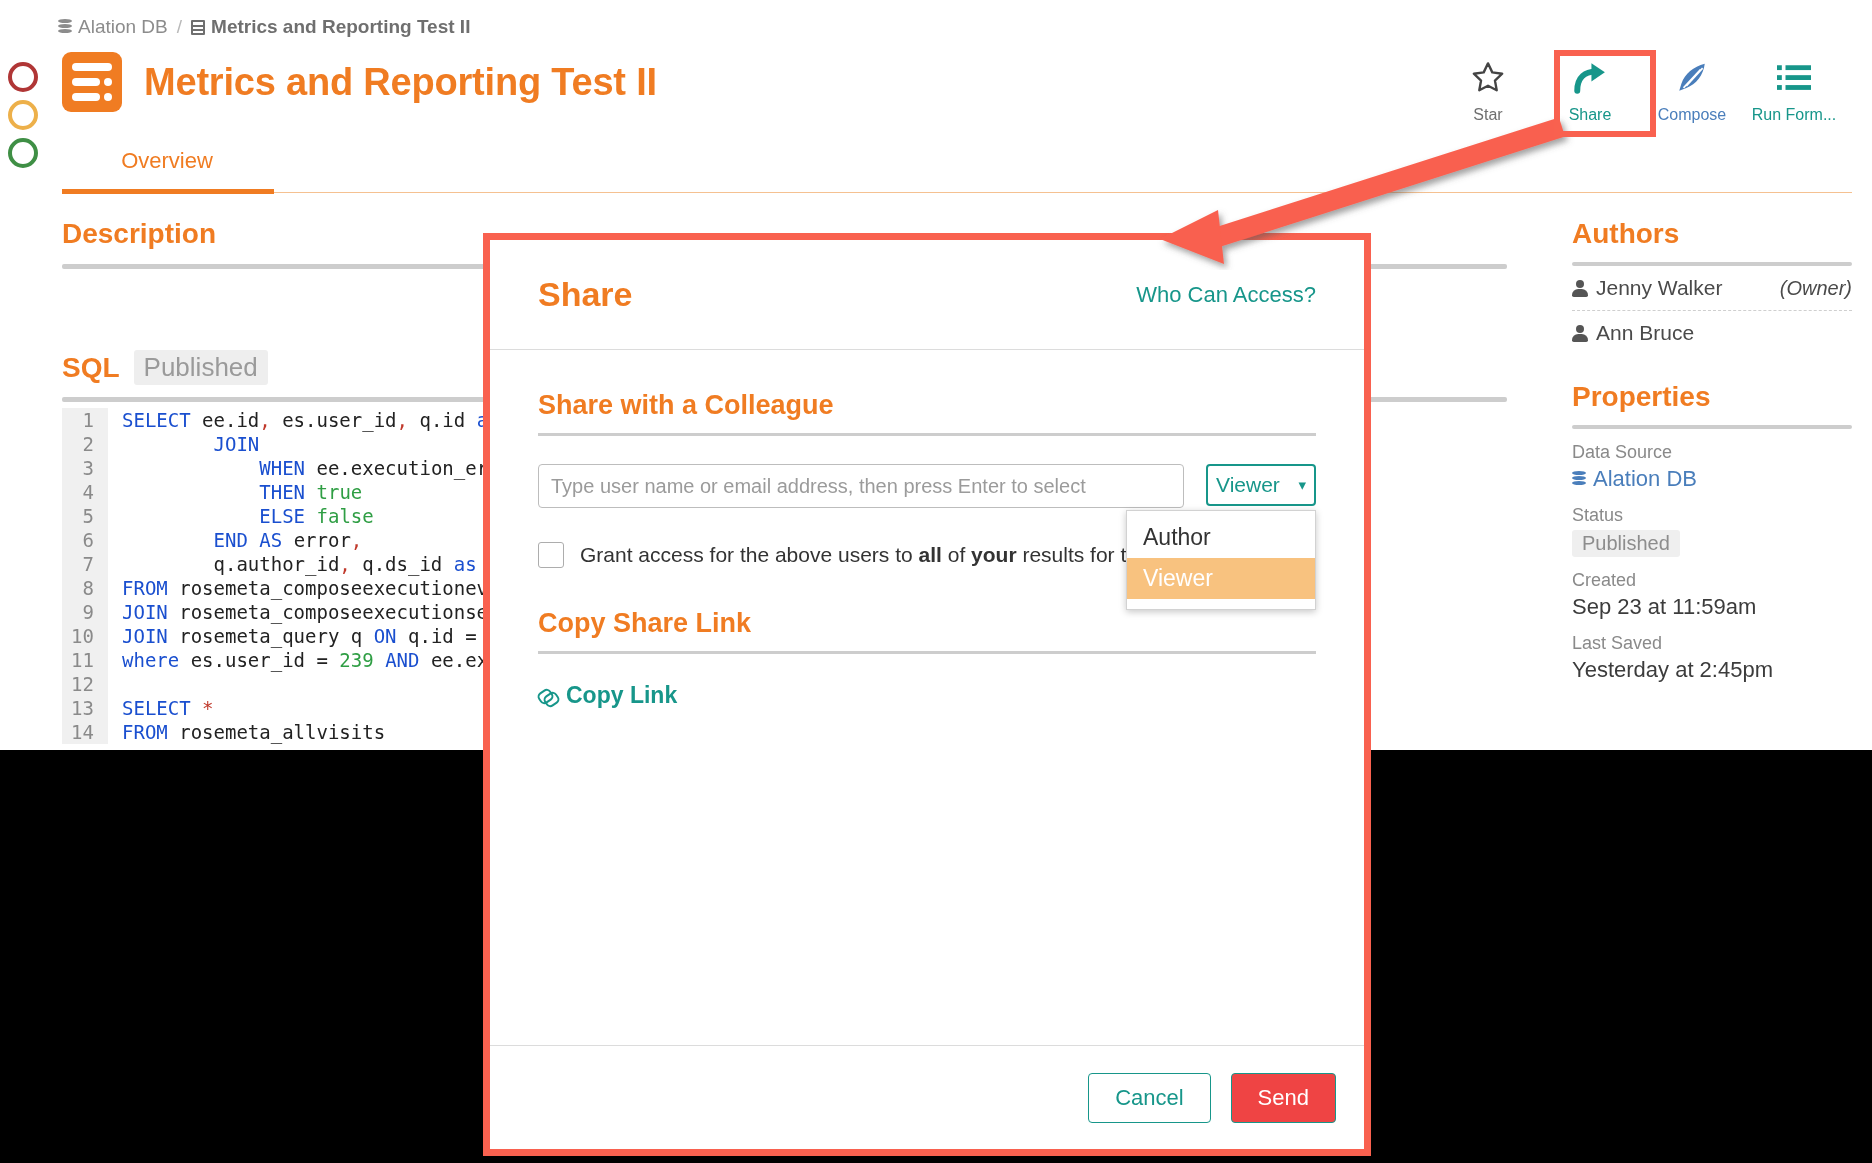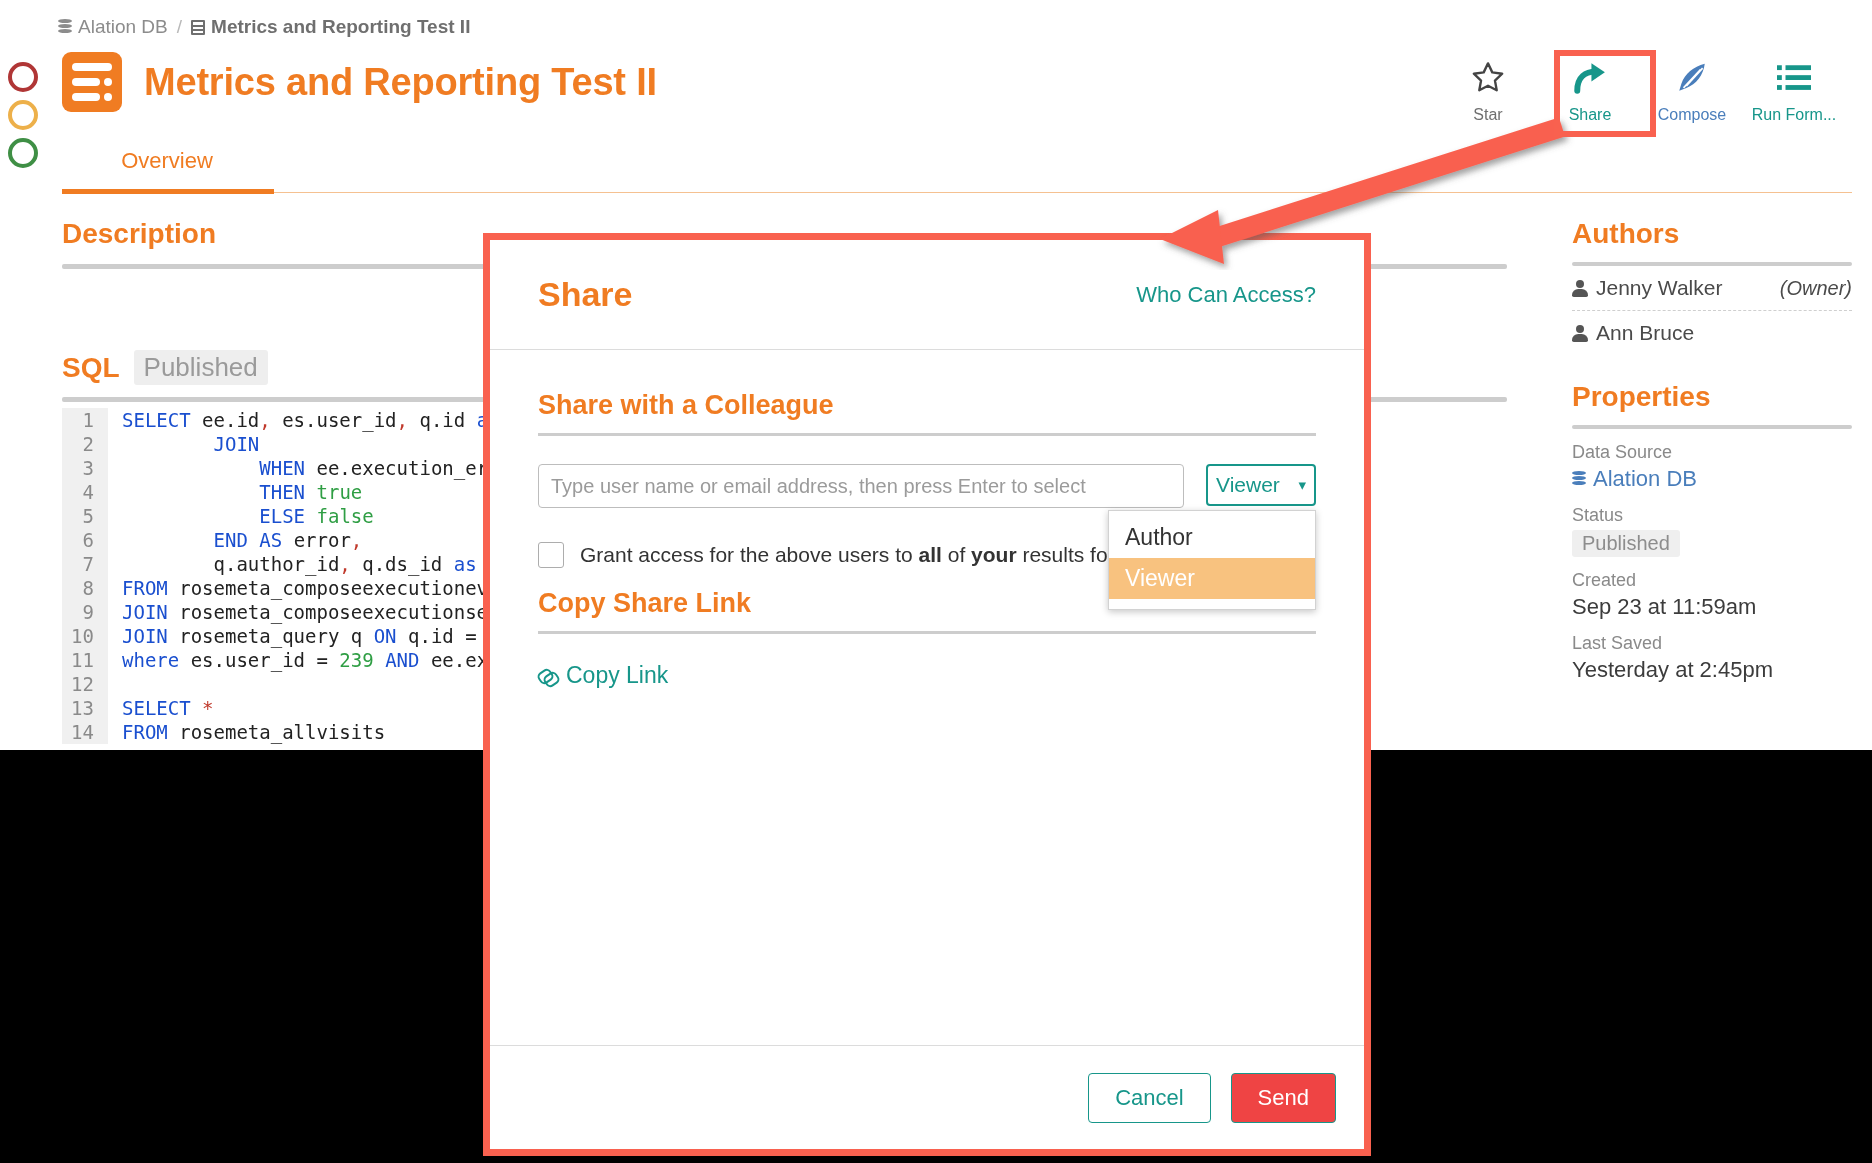--- a/index.html
+++ b/index.html
@@ -119,31 +119,31 @@
 
   .share-row { display:flex; gap:22px; margin-top:28px; align-items:flex-start; }
   .user-input { flex:1; height:44px; border:1px solid #bdbdbd; border-radius:4px; padding:0 12px;
                 font-size:20px; color:#333; font-family:"Liberation Sans", sans-serif; background:#fff; }
   .user-input::placeholder { color:#9b9b9b; }
   .role-select { width:110px; height:42px; border:2px solid #17968a; border-radius:4px; background:#fff;
                  color:#17968a; font-size:21px; padding:0 8px; display:flex; align-items:center;
                  justify-content:space-between; cursor:pointer; position:relative; }
   .chev { font-size:15px; color:#17968a; }
 
-  .role-menu { position:absolute; right:0; top:46px; width:208px; background:#fff;
+  .role-menu { position:absolute; right:0; top:46px; width:190px; background:#fff;
                border:1px solid #d2d2d2; box-shadow:0 2px 7px rgba(0,0,0,.22); padding:6px 0 10px 0; z-index:5; }
   .role-opt { font-size:23px; color:#333; padding:7px 16px; }
   .role-opt.sel { background:#f8c27f; color:#fff; }
 
   .grant-row { display:flex; align-items:center; gap:16px; margin-top:34px; }
   .chk { width:26px; height:26px; border:1px solid #adadad; border-radius:3px; background:#fff; flex:none; }
   .grant-text { font-size:21px; color:#333; white-space:nowrap; overflow:hidden; }
 
-  .copy-sec { margin-top:20px; }
-  .copy-link { display:flex; align-items:center; gap:10px; font-size:23px; color:#17968a; margin-top:28px; }
+  .copy-sec { margin-top:40px; }
+  .copy-link { display:flex; align-items:center; gap:10px; font-size:23px; color:#17968a; margin-top:28px;font-weight:bold; }
   .chain { display:inline-block; width:18px; height:14px; position:relative; }
   .chain::before, .chain::after { content:''; position:absolute; width:11px; height:9px; border:2.5px solid #17968a; border-radius:5px; }
   .chain::before { left:0; top:1px; transform: rotate(-35deg); }
   .chain::after { left:6px; top:4px; transform: rotate(-35deg); }
 
   .modal-foot { height:104px; border-top:1px solid #dcdcdc; display:flex; align-items:center;
                 justify-content:flex-end; gap:20px; padding:0 28px; }
   .btn { font-size:22px; padding:11px 26px; border-radius:4px; cursor:pointer; font-family:"Liberation Sans", sans-serif; }
   .btn-cancel { background:#fff; border:1.5px solid #17968a; color:#17968a; }
   .btn-send { background:#ef4444; border:1.5px solid #17968a; color:#fff; }

